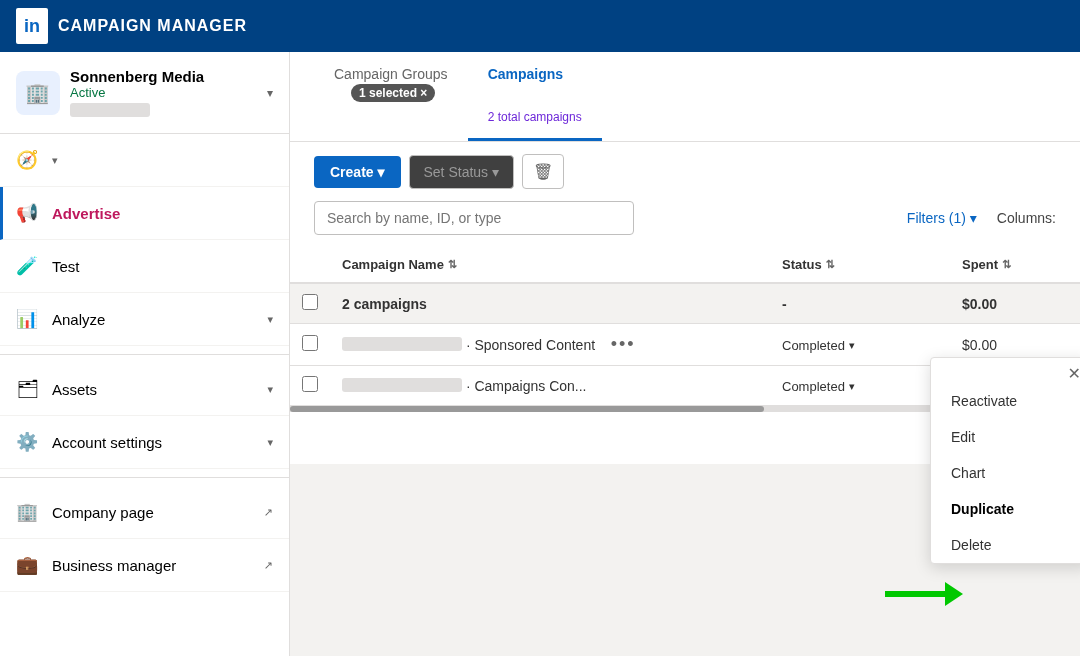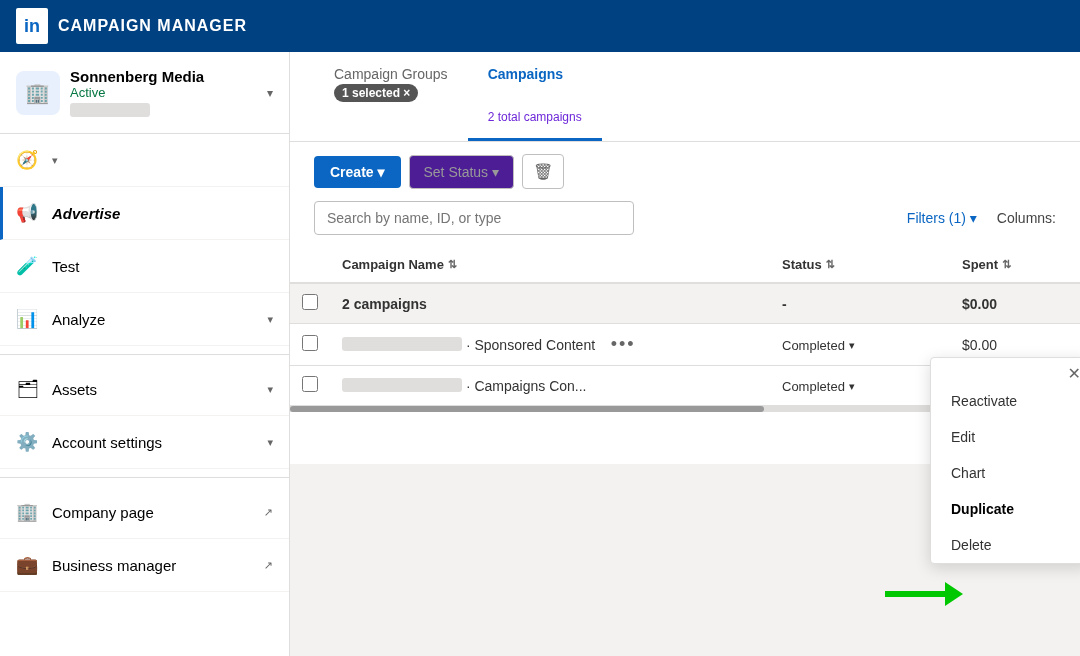--- a/index.html
+++ b/index.html
@@ -82,21 +82,21 @@
       display: flex;
       align-items: center;
       padding: 14px 16px;
       cursor: pointer;
       border-bottom: 1px solid #f3f2f0;
       gap: 12px;
     }
     .nav-item.active { color: #0a66c2; border-left: 3px solid #0a66c2; padding-left: 13px; }
     .nav-item .nav-icon { width: 24px; height: 24px; display: flex; align-items: center; justify-content: center; font-size: 18px; flex-shrink: 0; }
     .nav-item .nav-label { flex: 1; font-size: 15px; font-weight: 500; }
-    .nav-item.active .nav-label { color: #000000; font-weight: 600; font-style: italic; }
+    .nav-item.active .nav-label { color: #be185d; font-weight: 600; }
     .nav-item .nav-chevron { font-size: 11px; color: #666; }
 
     .nav-divider { height: 1px; background: #e0dedd; margin: 8px 0; }
 
     
     .content-area {
       flex: 1;
       overflow: auto;
       background: #f3f2f0;
       position: relative;
@@ -142,21 +142,21 @@
       padding: 8px 16px;
       border-radius: 4px;
       cursor: pointer;
       font-size: 14px;
       font-weight: 600;
       display: flex;
       align-items: center;
       gap: 6px;
     }
     .btn-set-status {
-      background: #4c1d95;
+      background: #404040;
       color: #666;
       border: 1px solid #c0bfbe;
       padding: 8px 14px;
       border-radius: 4px;
       cursor: pointer;
       font-size: 14px;
       display: flex;
       align-items: center;
       gap: 6px;
       color: #999;
@@ -387,21 +387,21 @@
       <span class="nav-chevron">↗</span>
     </div>
   </div>
 
   <div class="content-area">
 
     <div class="tabs-bar">
       <div class="tab-item">
         <span>Campaign Groups</span>
         <div style="display:flex;align-items:center;gap:6px;">
-          <span style="background:#555;color:white;border-radius:10px;padding:2px 8px;font-size:12px;font-weight:600;">1 selected ×</span>
+          <span style="background:#555;color:white;border-radius:10px;padding:2px 8px;font-size:12px;font-weight:600;margin-left:17px;">1 selected ×</span>
         </div>
       </div>
       <div class="tab-item active">
         <span>Campaigns</span>
         <span class="tab-sub">2 total campaigns</span>
       </div>
     </div>
 
     <div class="toolbar">
       <button class="btn-create">Create ▾</button>

